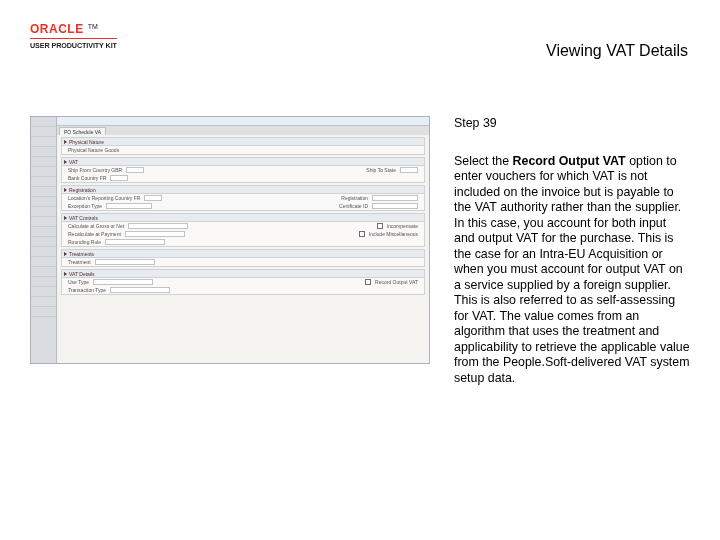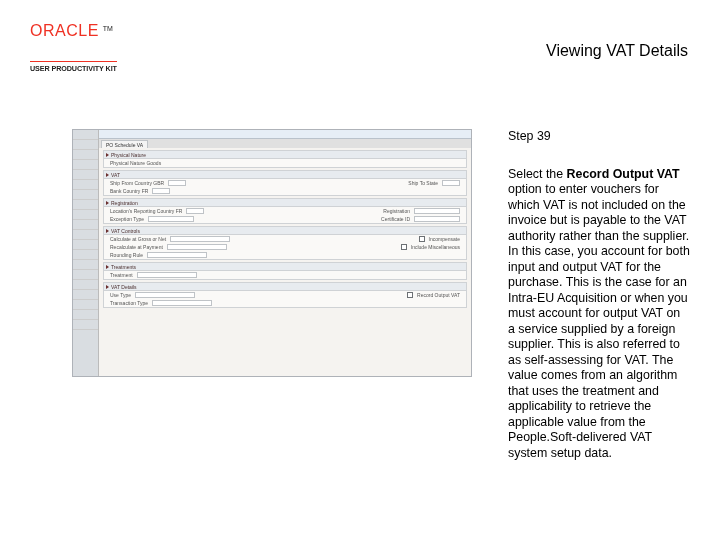--- a/index.html
+++ b/index.html
@@ -2,26 +2,26 @@
 <html><head>
 <meta charset="utf-8">
 <style>
   * { box-sizing: border-box; margin: 0; padding: 0; }
   html, body { width: 720px; height: 540px; font-family: Arial, Helvetica, sans-serif; background: #fff; color: #000; }
   .page { width: 720px; height: 540px; position: relative; }
 
   .header { display: flex; justify-content: space-between; align-items: flex-start; padding: 22px 32px 8px 30px; }
   .brand { display: flex; flex-direction: column; align-items: flex-start; }
   .brand-logo { display: flex; align-items: center; gap: 3px; }
-  .brand-logo .oracle-word { color: #ef3124; font-weight: 400; font-size: 16px; letter-spacing: 0.5px; }
+  .brand-logo .oracle-word { color: #ef3124; font-weight: 700; font-size: 12px; letter-spacing: 0.5px; }
   .brand-logo .tm { font-size: 7px; color: #222; margin-left: 1px; margin-top: -6px; }
-  .upk-line { font-size: 7.2px; font-weight: 700; color: #222; border-top: 1.5px solid #ef3124; margin-top: 21px; padding-top: 2px; letter-spacing: -0.1px; }
+  .upk-line { font-size: 7.2px; font-weight: 700; color: #222; border-top: 1.5px solid #ef3124; margin-top: 2px; padding-top: 2px; letter-spacing: -0.1px; }
   .title { font-size: 16px; color: #000; margin-top: 20px; }
 
-  .content { display: flex; padding: 0 30px; margin-top: 48px; gap: 36px; margin-left: 42px; }
+  .content { display: flex; padding: 0 30px; margin-top: 48px; gap: 24px; }
 
   .shot {
     width: 400px; height: 248px; background: #e0e0e0;
     border: 1px solid #aeb2b8; position: relative; overflow: hidden;
     font-size: 5px; color: #444;
   }
   .shot .leftbar { position: absolute; left: 0; top: 0; bottom: 0; width: 26px; background: #d9dde1; border-right: 1px solid #bbb; }
   .shot .leftbar div { height: 10px; border-bottom: 1px solid #ccc; }
   .shot .menubar { position: absolute; left: 26px; right: 0; top: 0; height: 9px; background: #e6eef6; border-bottom: 1px solid #b9c2cb; }
   .shot .tab { position: absolute; left: 28px; top: 10px; height: 8px; padding: 0 4px; background: #f4f4f4; border: 1px solid #bfc3c7; border-bottom: none; font-size: 5px; line-height: 8px; color: #333; }

